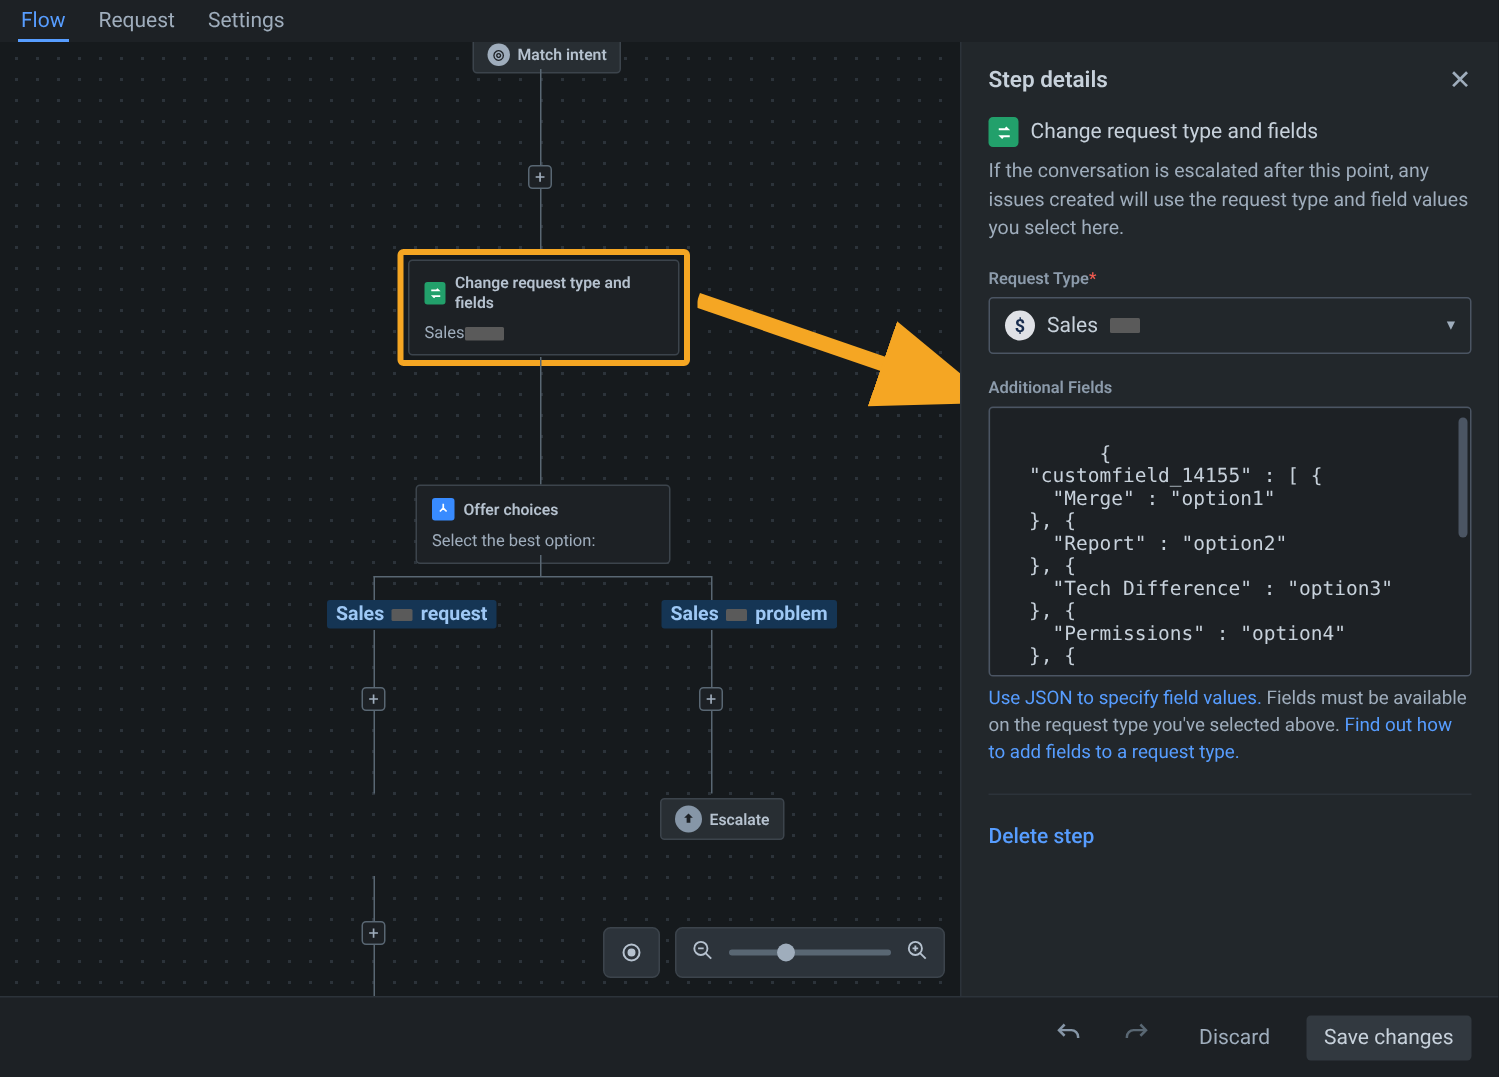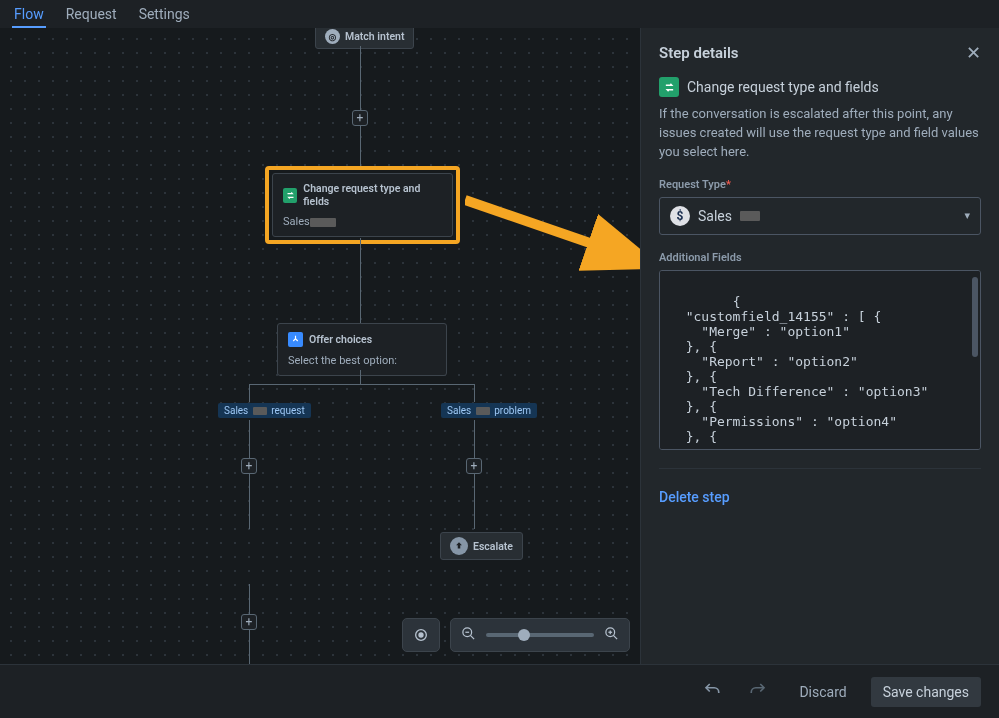--- a/index.html
+++ b/index.html
@@ -40,22 +40,22 @@
     font-size: 11px; color: #b6c2cf;
   }
   .card-header { display: flex; align-items: center; gap: 6px; font-weight: 600; font-size: 10.5px; }
   .card-body { margin-top: 7px; font-size: 11px; color: #9fadbc; }
   .pill {
     display: inline-flex; align-items: center; gap: 5px;
     background: #282e33; border: 1px solid #3c444c;
     border-radius: 3px; padding: 4px 9px;
     font-size: 10.5px; color: #b6c2cf; font-weight: 600;
   }
-  .chip-blue { background: #153554; color: #9ec8f5; font-size: 10px;
-    padding: 2px 6px; border-radius: 2px; font-weight: 400; margin-top: 20px; }
+  .chip-blue { background: #153554; color: #9ec8f5; font-size: 13px;
+    padding: 2px 6px; border-radius: 2px; font-weight: 700; margin-top: 20px; }
   .plus {
     width: 16px; height: 16px; border: 1px solid #596773;
     border-radius: 3px; background: #1d2125;
     display: flex; align-items: center; justify-content: center;
     font-size: 12px; color: #9fadbc; line-height: 1;
   }
   .conn { position: absolute; background: #596773; }
   .conn.v { width: 1px; }
   .conn.h { height: 1px; }
 
@@ -331,20 +331,23 @@
   "customfield_14155" : [ {
     "Merge" : "option1"
   }, {
     "Report" : "option2"
   }, {
     "Tech Difference" : "option3"
   }, {
     "Permissions" : "option4"
   }, {</span>
         <div class="textarea-scrollbar"></div>
+      </div>
+      <div class="helper">
+        <a>Use JSON to specify field values.</a><span> Fields must be available on the request type you've selected above. </span><a>Find out how to add fields to a request type.</a>
       </div>
 
       <div class="divider"></div>
       <span class="delete-link">Delete step</span>
     </div>
   </div>
 
 </div>
 
 <div class="footer">

